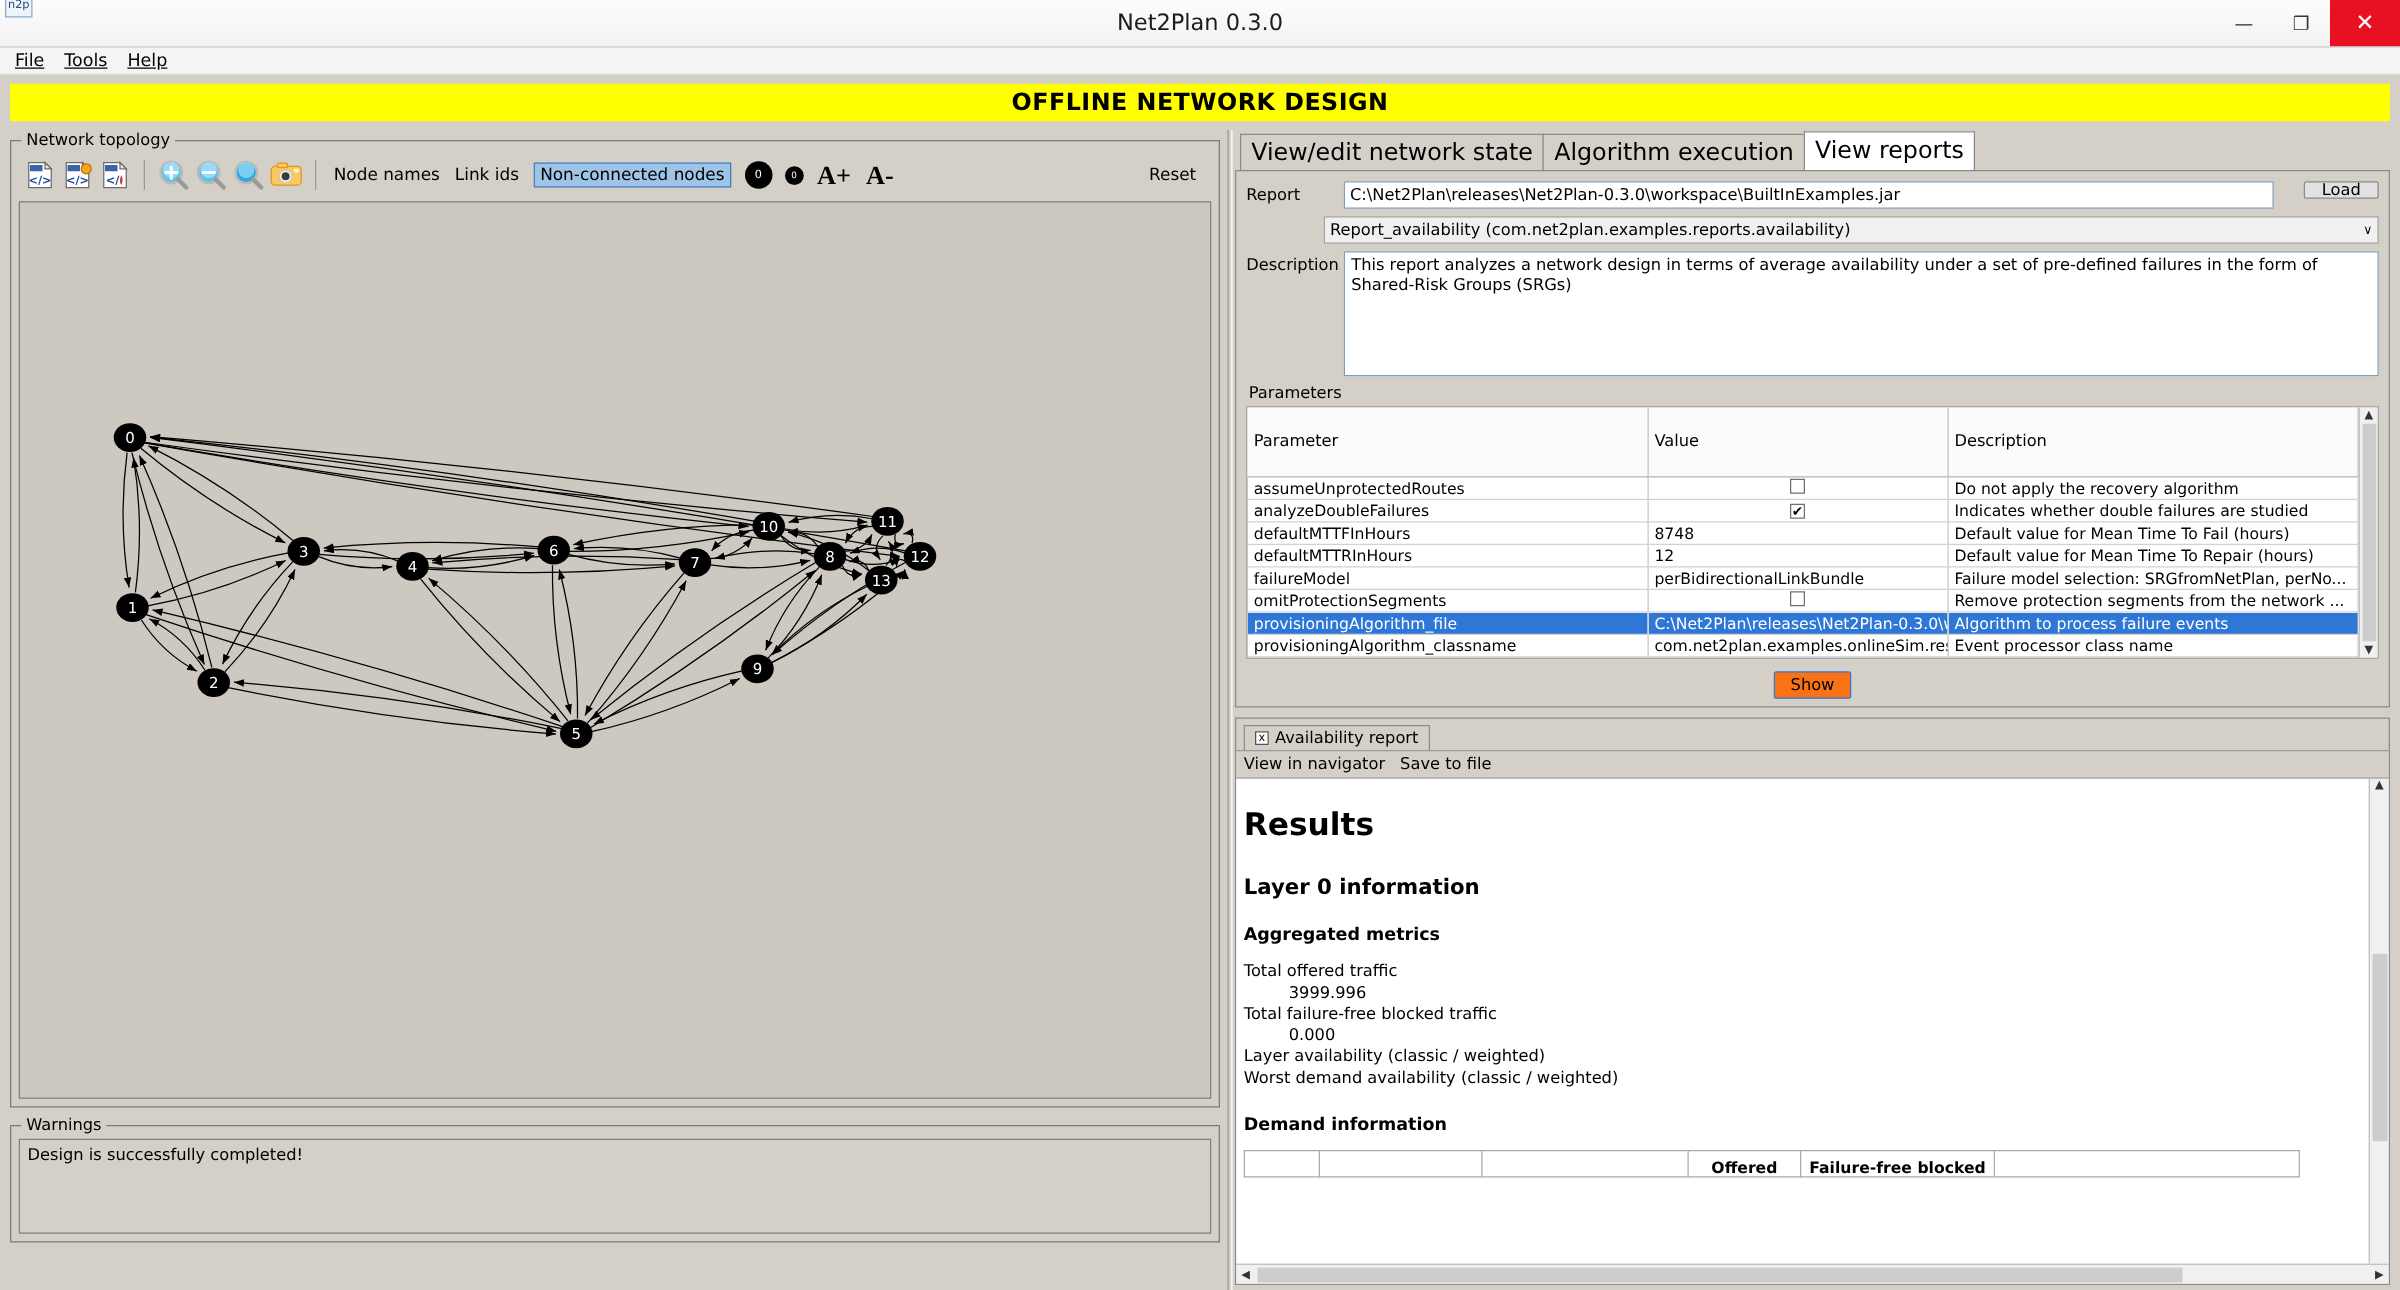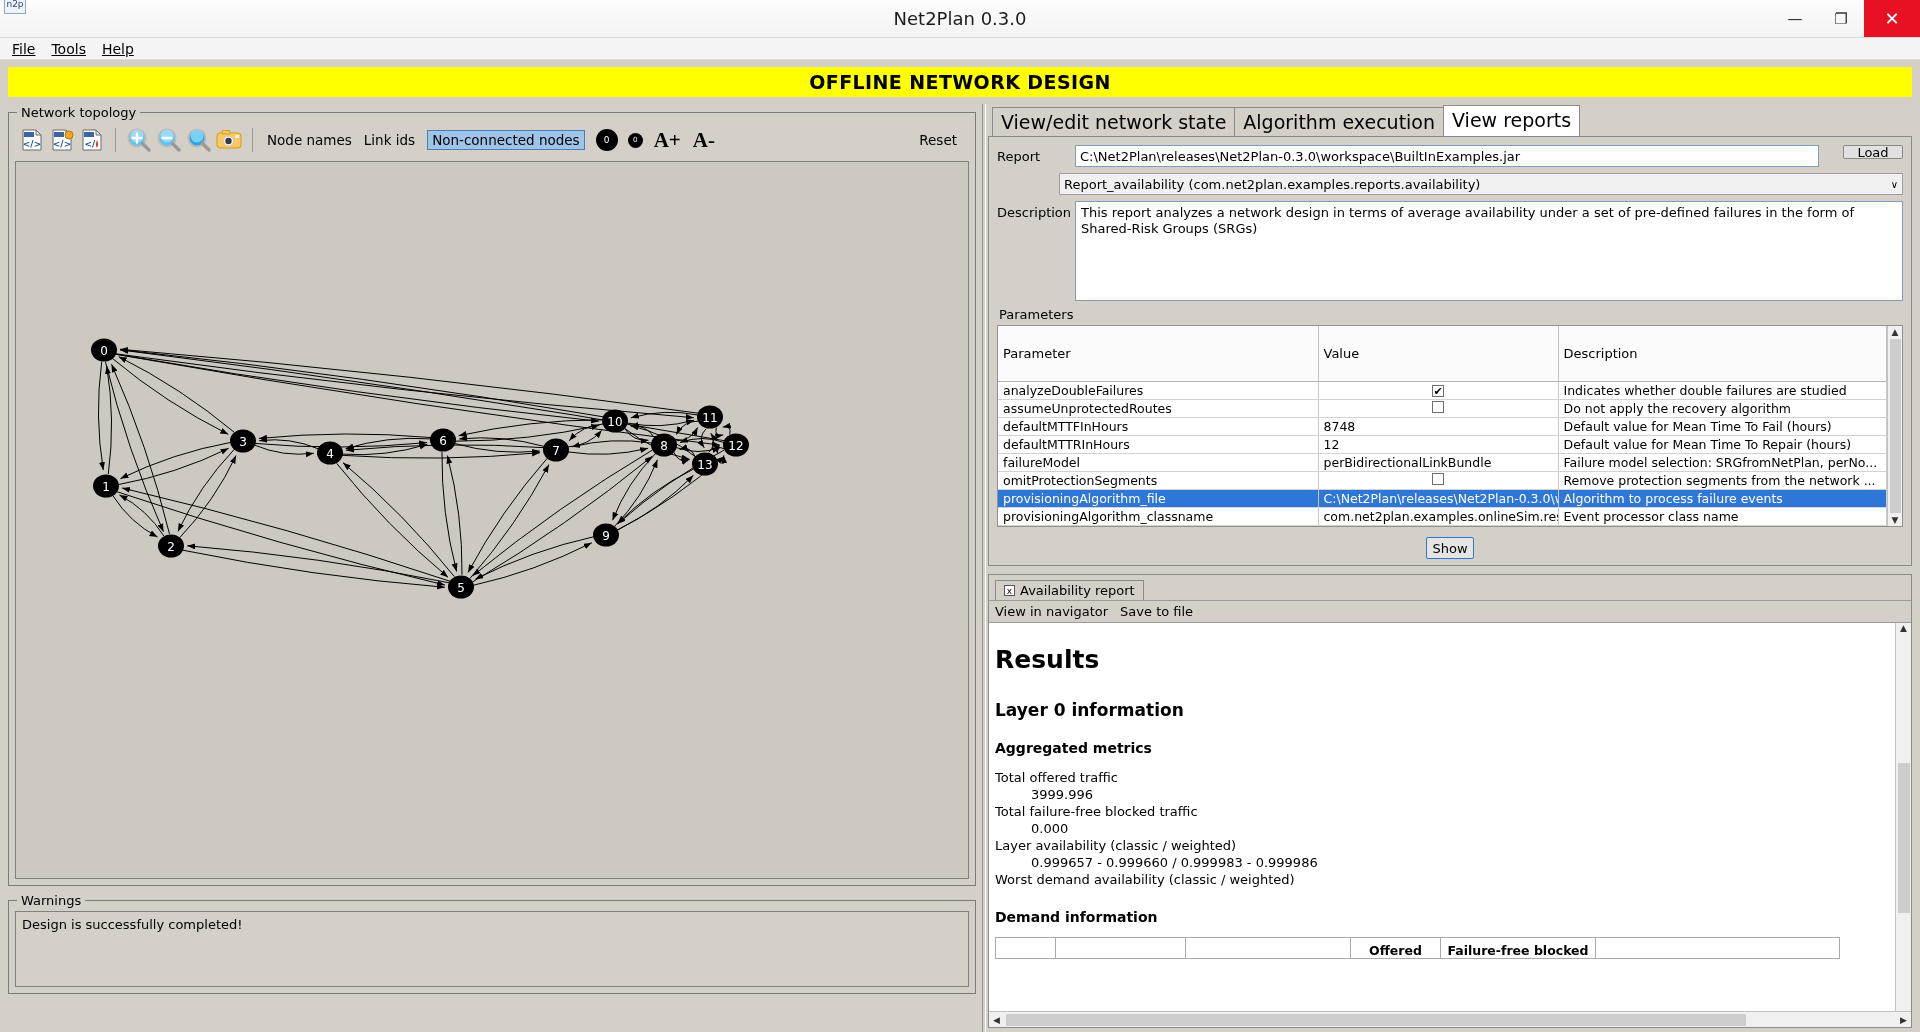--- a/index.html
+++ b/index.html
@@ -173,21 +173,21 @@
   }
   .cellcenter { text-align: center; }
   .vscroll {
     width: 15px; background: #f0f0f0; border-left: 1px solid #c2c2c2;
     display: flex; flex-direction: column; align-items: center; justify-content: space-between;
     font-size: 9px; color: #333; padding: 1px 0;
   }
   .vscroll .thumb { flex: 1; width: 11px; background: #cdcdcd; margin: 2px 0; }
   .showbtn-wrap { display: flex; justify-content: center; margin-top: 10px; }
   .showbtn {
-    width: 48px; height: 22px; font-size: 13px; background: #e5e5e5;
+    width: 62px; height: 22px; font-size: 13px; background: #f97316;
     border: 1px solid #2f77d6; border-radius: 2px;
     display: flex; align-items: center; justify-content: center; color: #000;
   }
 
   
   .report-pane {
     flex: 1; margin-top: 8px; border: 1px solid #8b8b8b; background: #d4d0c8;
     display: flex; flex-direction: column; min-height: 0;
   }
   .rtabs { display: flex; align-items: flex-end; height: 22px; padding-left: 6px; margin-top: 3px; }
@@ -521,28 +521,28 @@
             </colgroup>
           <thead>
             <tr>
               <th>Parameter</th>
               <th>Value</th>
               <th>Description</th>
             </tr>
           </thead>
           <tbody id="param-body">
               <tr>
+                <td>assumeUnprotectedRoutes</td>
+                <td class="cellcenter"><span class="chk"></span></td>
+                <td>Do not apply the recovery algorithm</td>
+              </tr>
+              <tr>
                 <td>analyzeDoubleFailures</td>
                 <td class="cellcenter"><span class="chk">✔</span></td>
                 <td>Indicates whether double failures are studied</td>
-              </tr>
-              <tr>
-                <td>assumeUnprotectedRoutes</td>
-                <td class="cellcenter"><span class="chk"></span></td>
-                <td>Do not apply the recovery algorithm</td>
               </tr>
               <tr>
                 <td>defaultMTTFInHours</td>
                 <td>8748</td>
                 <td>Default value for Mean Time To Fail (hours)</td>
               </tr>
               <tr>
                 <td>defaultMTTRInHours</td>
                 <td>12</td>
                 <td>Default value for Mean Time To Repair (hours)</td>
@@ -597,21 +597,20 @@
         <div class="rbody">
           <h1>Results</h1>
           <h2>Layer 0 information</h2>
           <h3>Aggregated metrics</h3>
           <div id="metrics">
               <p>Total offered traffic</p>
               <p class="ind">3999.996</p>
               <p>Total failure-free blocked traffic</p>
               <p class="ind">0.000</p>
               <p>Layer availability (classic / weighted)</p>
-              <p class="ind">0.999657 - 0.999660 / 0.999983 - 0.999986</p>
               <p>Worst demand availability (classic / weighted)</p>
             </div>
           <h3 class="dem">Demand information</h3>
           <div class="mini-tbl">
             <div style="width:60px"></div>
             <div style="width:130px"></div>
             <div style="width:165px"></div>
             <div style="width:90px">Offered</div>
             <div style="width:155px">Failure-free blocked</div>
             <div style="width:245px"></div>

